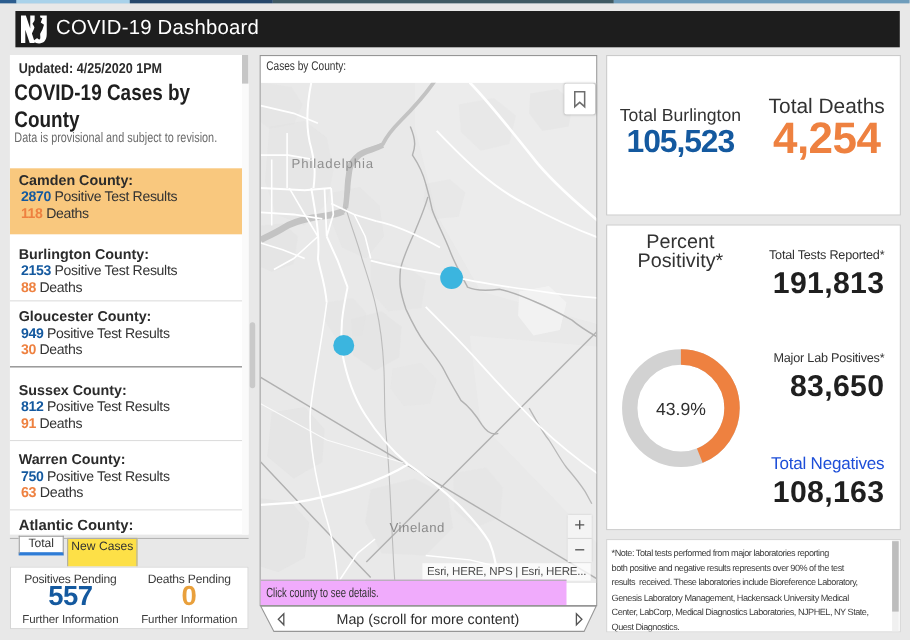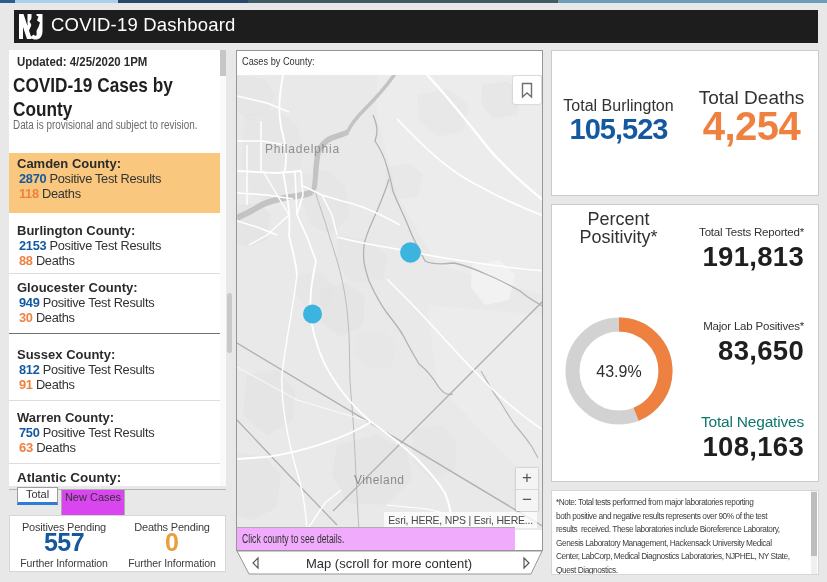--- a/index.html
+++ b/index.html
@@ -65,21 +65,21 @@
   </div>
 
   <div class="abs" style="right:0;top:0;width:6px;height:436px;background:#fafafa;"></div>
   <div class="abs" style="right:0;top:0;width:6px;height:26px;background:#c6c6c6;"></div>
 </div>
 
 <div class="abs" style="left:227px;top:293px;width:5px;height:60px;background:#c9c9c9;border-radius:3px;"></div>
 
 <div class="abs" style="left:9px;top:489px;width:217px;height:1px;background:#b5b5b5;"></div>
 <div class="abs" style="left:17px;top:487px;width:41px;height:18px;background:#fff;border:1px solid #9d9d9d;border-bottom:3px solid #2e7cd6;box-sizing:border-box;font-size:11px;color:#333;text-align:center;line-height:13px;">Total</div>
-<div class="abs" style="left:61px;top:489px;width:64px;height:32px;background:#d946ef;border:1px solid #adadad;box-sizing:border-box;font-size:11px;color:#333;text-align:center;line-height:14px;">New Cases</div>
+<div class="abs" style="left:61px;top:489px;width:64px;height:32px;background:#fde047;border:1px solid #adadad;box-sizing:border-box;font-size:11px;color:#333;text-align:center;line-height:14px;">New Cases</div>
 
 <div class="card" style="left:9px;top:515px;width:217px;height:57px;border-color:#d6d6d6;">
   <div class="abs" style="left:0;top:5px;width:108px;text-align:center;font-size:11px;letter-spacing:-0.2px;color:#3c3c3c;">Positives Pending</div>
   <div class="abs" style="left:0;top:13px;width:108px;text-align:center;font-size:25px;letter-spacing:-0.5px;font-weight:bold;line-height:26px;"><span class="blue">557</span></div>
   <div class="abs" style="left:0;top:41px;width:108px;text-align:center;font-size:10.5px;letter-spacing:-0.1px;color:#3c3c3c;">Further Information</div>
   <div class="abs" style="left:108px;top:5px;width:108px;text-align:center;font-size:11px;letter-spacing:-0.2px;color:#3c3c3c;">Deaths Pending</div>
   <div class="abs" style="left:108px;top:13px;width:108px;text-align:center;font-size:25px;font-weight:bold;color:#e9a03c;line-height:26px;">0</div>
   <div class="abs" style="left:108px;top:41px;width:108px;text-align:center;font-size:10.5px;letter-spacing:-0.1px;color:#3c3c3c;">Further Information</div>
 </div>
 
@@ -200,21 +200,21 @@
   <div class="abs" style="left:0;top:6px;width:133px;text-align:center;font-size:18px;color:#323232;line-height:17.5px;">Percent<br>Positivity*</div>
   <svg class="abs" style="left:13px;top:112px;" width="108" height="108" viewBox="0 0 108 108">
     <circle cx="54" cy="54" r="46.5" fill="none" stroke="#d2d2d2" stroke-width="14"></circle>
     <circle cx="54" cy="54" r="46.5" fill="none" stroke="#ee8140" stroke-width="14" stroke-dasharray="128.3 163.9" transform="rotate(-90 54 54)"></circle>
     <text x="54" y="60" text-anchor="middle" font-size="16" fill="#2e2e2e" font-family="Liberation Sans,sans-serif">43.9%</text>
   </svg>
   <div class="abs" style="right:14px;top:21px;text-align:right;font-size:11.5px;letter-spacing:-0.2px;color:#323232;">Total Tests Reported*</div>
   <div class="abs" style="right:14px;top:36px;text-align:right;font-size:27.5px;font-weight:bold;color:#1f1f1f;letter-spacing:0.3px;">191,813</div>
   <div class="abs" style="right:14px;top:115px;text-align:right;font-size:11.5px;letter-spacing:-0.2px;color:#323232;">Major Lab Positives*</div>
   <div class="abs" style="right:14px;top:130px;text-align:right;font-size:27.5px;font-weight:bold;color:#1f1f1f;letter-spacing:0.3px;">83,650</div>
-  <div class="abs" style="right:14px;top:208px;font-size:15.5px;letter-spacing:-0.2px;color:#0f766e;">Total Negatives</div>
+  <div class="abs" style="right:14px;top:208px;font-size:15.5px;letter-spacing:-0.2px;color:#1d4ed8;">Total Negatives</div>
   <div class="abs" style="right:14px;top:226px;text-align:right;font-size:27.5px;font-weight:bold;color:#1f1f1f;letter-spacing:0.3px;">108,163</div>
 </div>
 
 <div class="card" style="left:551px;top:490px;width:268px;height:85px;border-color:#d6d6d6;overflow:hidden;">
   <div class="abs" style="left:4px;top:5px;width:260px;font-size:8.3px;color:#3f3f3f;line-height:13.6px;letter-spacing:-0.45px;white-space:nowrap;">*Note: Total tests performed from major laboratories reporting<br>both positive and negative results represents over 90% of the test<br>results&nbsp; received. These laboratories include Bioreference Laboratory,<br>Genesis Laboratory Management, Hackensack University Medical<br>Center, LabCorp, Medical Diagnostics Laboratories, NJPHEL, NY State,<br>Quest Diagnostics.</div>
   <div class="abs" style="right:1px;top:0;width:6px;height:83px;background:#f0f0f0;"></div>
   <div class="abs" style="right:1px;top:1px;width:6px;height:64px;background:#bdbdbd;"></div>
 </div>
 
 </body></html>

